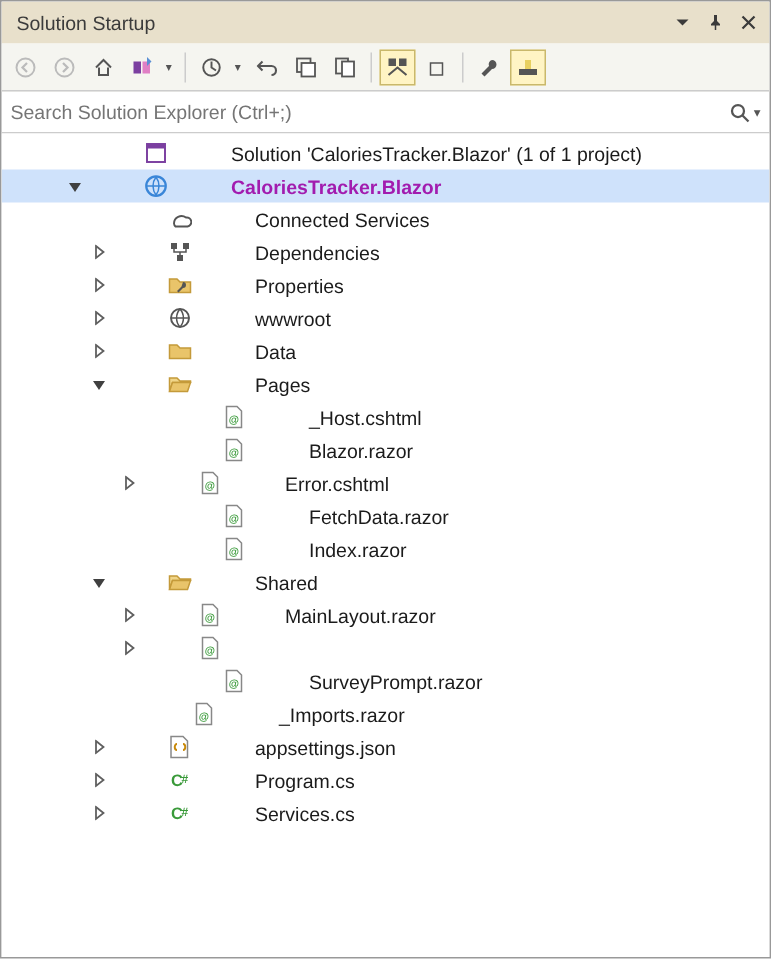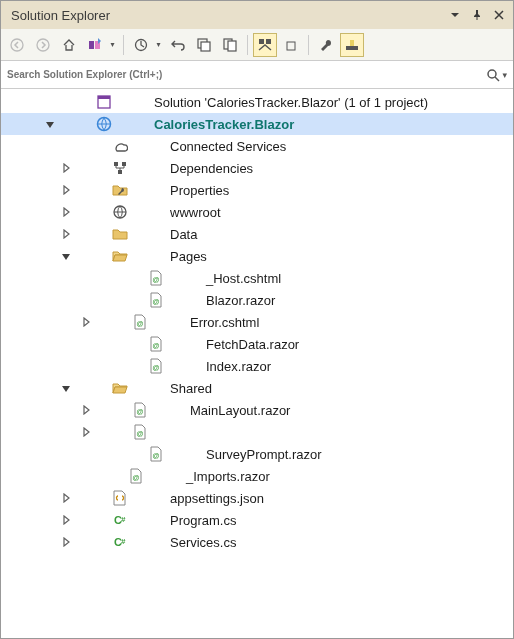--- a/index.html
+++ b/index.html
@@ -77,24 +77,23 @@
     height: 28px;
     border-bottom: 1px solid #ccc;
     padding: 0 6px;
     color:#717171;
   }
   .searchbar input {
     flex:1;
     border:none;
     outline:none;
     font-family:inherit;
-    font-size:10px;
+    font-size:13px;
     color:#a16207;
     background:transparent;
-    font-weight:bold;
   }
   .searchbar .mag {
     color:#555;
     display:flex;
     align-items:center;
   }
   .searchbar .mag .caret { font-size:9px; margin-left:2px; color:#555;}
 
   
   .tree {
@@ -125,28 +124,28 @@
   .icon {
     width:18px; height:18px;
     display:flex;
     align-items:center;
     justify-content:center;
     margin-right:4px;
   }
   .label {
     font-size:13px;
   }
-  .label.bold { font-weight:600; color:#0f766e; }
+  .label.bold { font-weight:600; color:#a21caf; }
 
 </style>
 </head>
 <body>
 
 <div class="titlebar">
-  <span class="title">Solution Explorer</span>
+  <span class="title">Solution Startup</span>
   <span class="winbtn">
     <svg width="10" height="10" viewBox="0 0 10 10">
         <path d="M1 3 L5 7 L9 3" fill="#3b3b3b"></path>
       </svg>
   </span>
   <span class="winbtn">
     <svg width="12" height="12" viewBox="0 0 12 12">
         <path d="M5 1h2v4l2 2v1H3V7l2-2V1z M5.5 8h1v3h-1z" fill="#3b3b3b"></path>
       </svg>
   </span>

